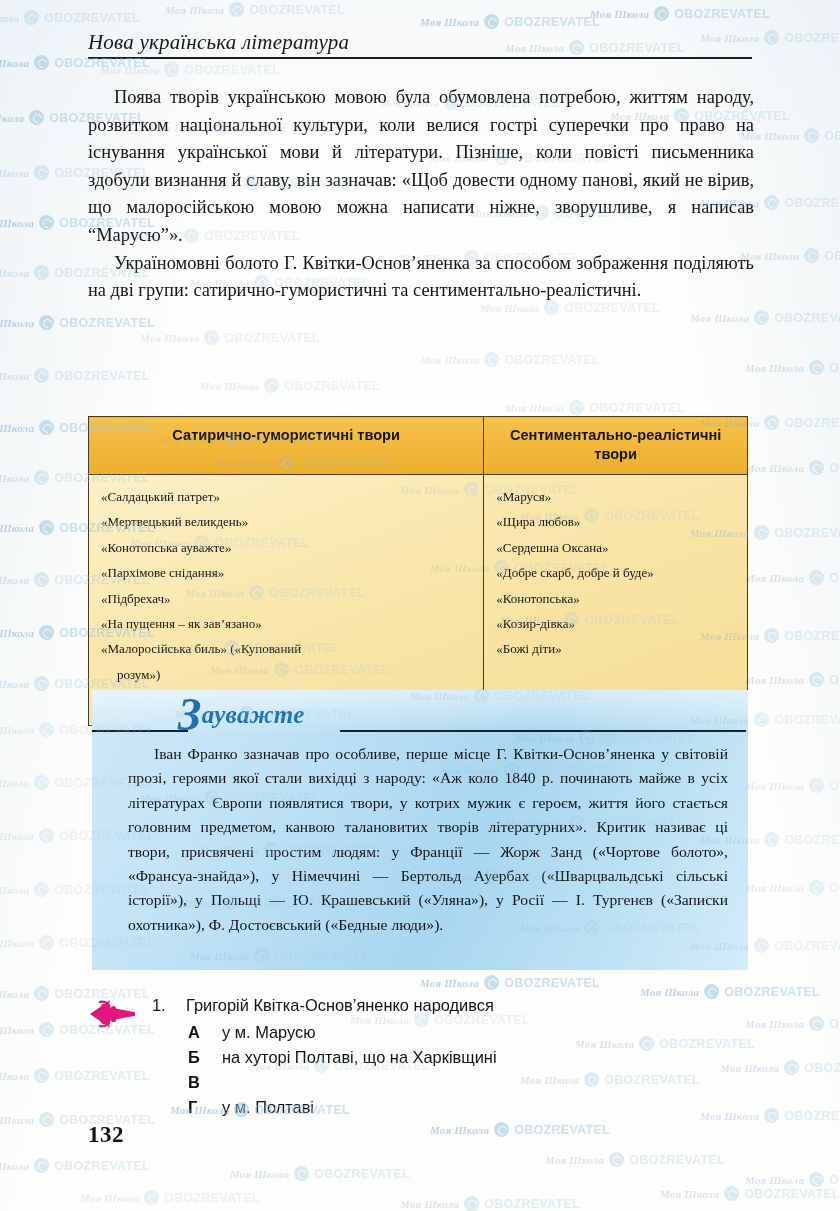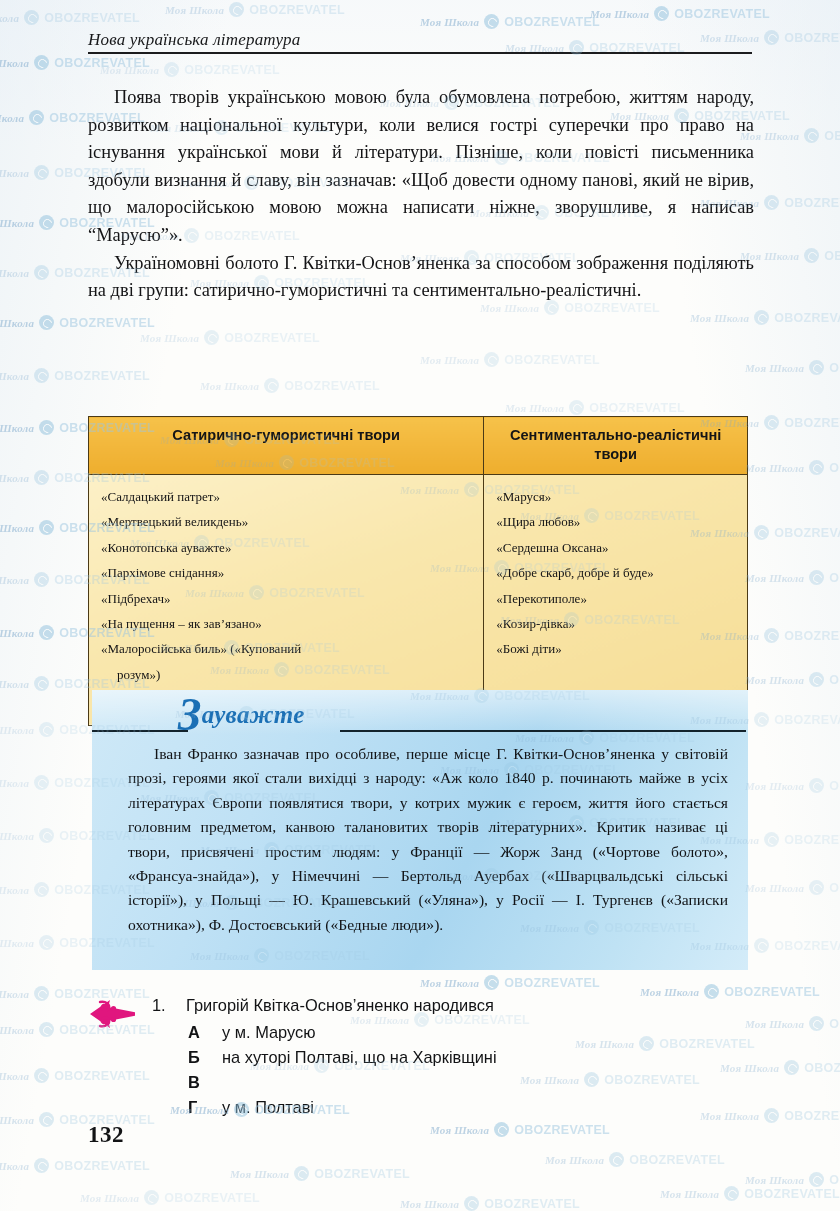--- a/index.html
+++ b/index.html
@@ -94,21 +94,21 @@
 
   .running-head {
     position: absolute;
     left: 88px;
     top: 30px;
     width: 664px;
   }
   .running-head .rh-text {
     font-family: "Liberation Serif", serif;
     font-style: italic;
-    font-size: 17px;
+    font-size: 21px;
     color: #17181a;
     letter-spacing: .2px;
   }
   .running-head .rh-rule {
     margin-top: 2px;
     height: 2px;
     background: #1b1c1e;
     width: 100%;
   }
 
@@ -336,21 +336,21 @@
    розум»)</li>
               <li>«От тобі й скарб»</li>
             </ul>
           </td>
           <td>
             <ul>
               <li>«Маруся»</li>
               <li>«Щира любов»</li>
               <li>«Сердешна Оксана»</li>
               <li>«Добре скарб, добре й буде»</li>
-              <li>«Перекотиполе»</li>
+              <li>«Конотопська»</li>
               <li>«Козир-дівка»</li>
               <li>«Божі діти»</li>
             </ul>
           </td>
         </tr>
       </tbody>
     </table>
 
     <div class="note-box">
       <div class="note-title-row">

